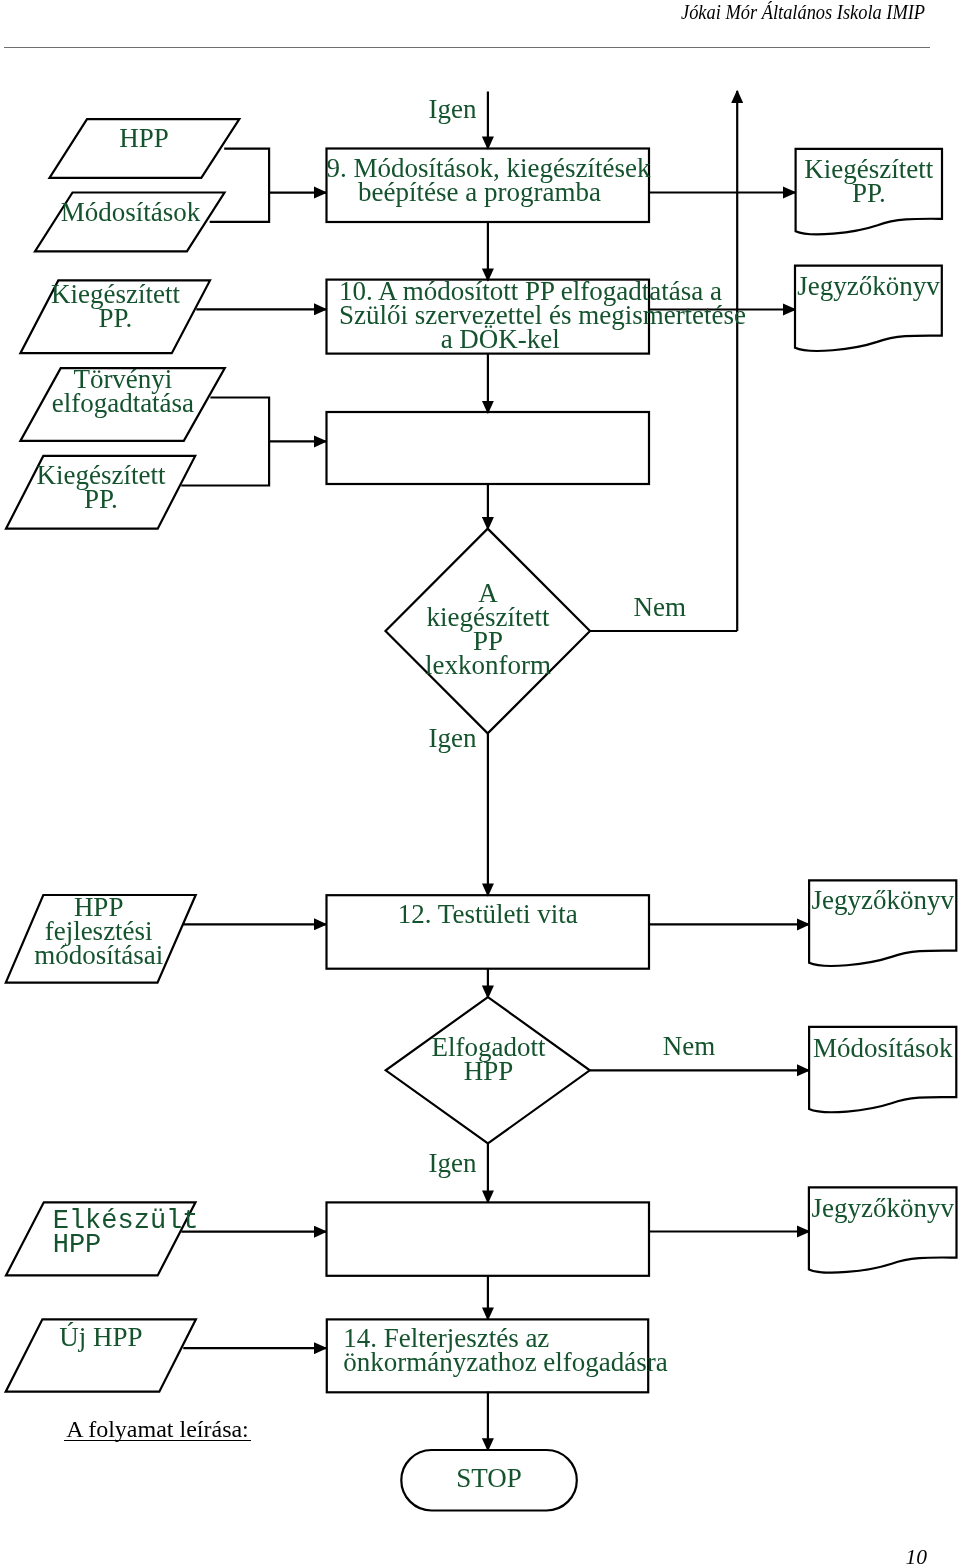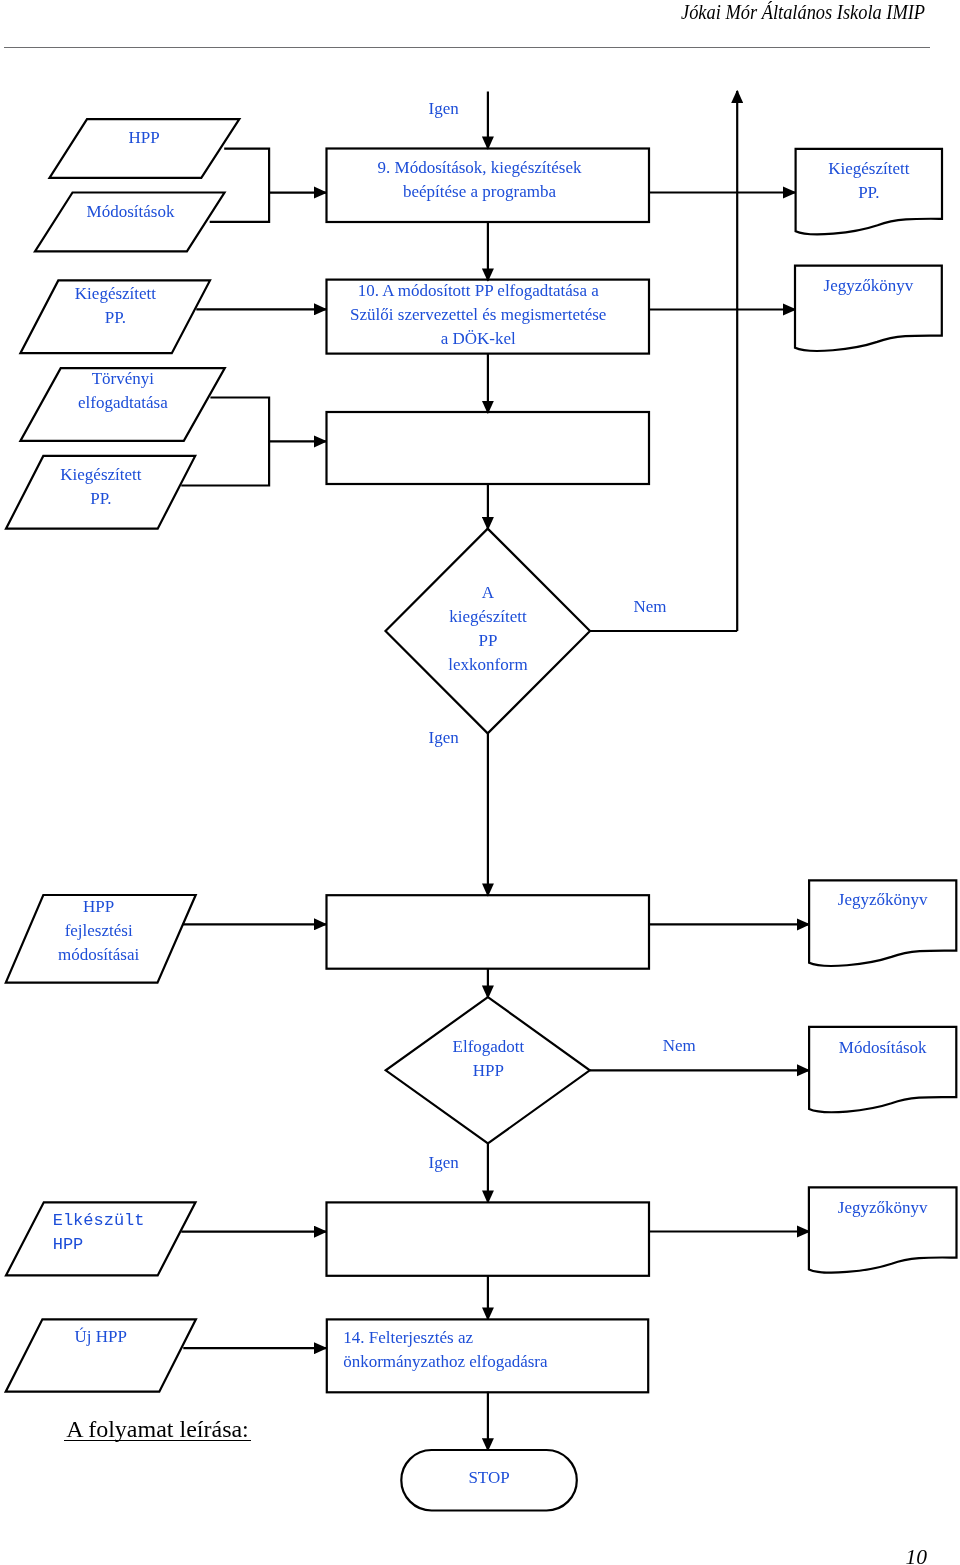--- a/index.html
+++ b/index.html
@@ -11,21 +11,21 @@
   #hdr{position:absolute;left:681px;top:2.2px;font-style:italic;font-weight:normal;
        font-size:20.5px;white-space:nowrap;line-height:20px;transform:scaleX(0.897);transform-origin:left top;}
   #hdrline{position:absolute;left:4px;top:47px;width:926px;height:0;
        border-top:1.35px solid #6e6e70;}
   #pgnum{position:absolute;left:905.5px;top:1548px;font-style:italic;font-weight:normal;font-size:21.5px;
        white-space:nowrap;line-height:19px;}
   #flowsvg{position:absolute;left:0;top:0;}
   .shp{fill:#ffffff;stroke:#000000;stroke-width:2.2;stroke-linejoin:miter;}
   .ln{stroke:#000000;stroke-width:2.2;fill:none;}
   .ar{fill:#000000;stroke:none;}
-  .lbl{position:absolute;font-size:17px;line-height:24px;color:#1d4ed8;
+  .lbl{position:absolute;font-size:27px;line-height:24px;color:#14532d;
        white-space:pre;letter-spacing:0;}
   .ctr{text-align:center;}
   .note{position:absolute;font-size:24px;line-height:24px;white-space:nowrap;margin-left:24px;}
   .note::after{content:"";position:absolute;left:-2.6px;right:-2.6px;top:23.2px;
        border-bottom:1.9px solid #000;}
 </style>
 </head>
 <body>
 
 <div class="page">
@@ -140,23 +140,24 @@
 
     <rect class="shp" x="326.8" y="1319.4" width="321.4" height="72.9"></rect>
 
     <path class="ln" marker-end="url(#ah)" d="M 487.9 1391.7 L 487.9 1450.2"></path>
 
     <rect class="shp" x="401.3" y="1450" width="175.5" height="60.5" rx="30.25" ry="30.25"></rect>
   </svg>
 
   <div class="lbl ctr" style="left:326.5px;top:156.3px;width:306px"><span>9. Módosítások, kiegészítések</span><br><span>beépítése a programba</span></div>
 
-  <div class="lbl ctr" style="left:317px;top:279.3px;width:322.5px"><span>10. A módosított PP elfogadtatása a</span><br><span>Szülői szervezettel és megismertetése</span><br><span>a DÖK-kel</span></div>
+  <div class="lbl ctr" style="left:339px;top:279.3px;width:322.5px"><span>10. A módosított PP elfogadtatása a</span><br><span>Szülői szervezettel és megismertetése</span><br><span>a DÖK-kel</span></div>
 
 
+  <div class="lbl ctr" style="left:326.5px;top:902.4px;width:322.5px">12. Testületi vita</div>
 
 
   <div class="lbl" style="left:343.2px;top:1326px;"><span>14. Felterjesztés az</span><br><span>önkormányzathoz elfogadásra</span></div>
 
   <div class="lbl ctr" style="left:401.3px;top:1465.6px;width:175.5px">STOP</div>
 
   <div class="lbl ctr" style="left:49.5px;top:126px;width:189px">HPP</div>
   <div class="lbl ctr" style="left:36px;top:200.4px;width:189px">Módosítások</div>
 
   <div class="lbl ctr" style="left:19.8px;top:282.3px;width:191.3px"><span>Kiegészített</span><br><span>PP.</span></div>

